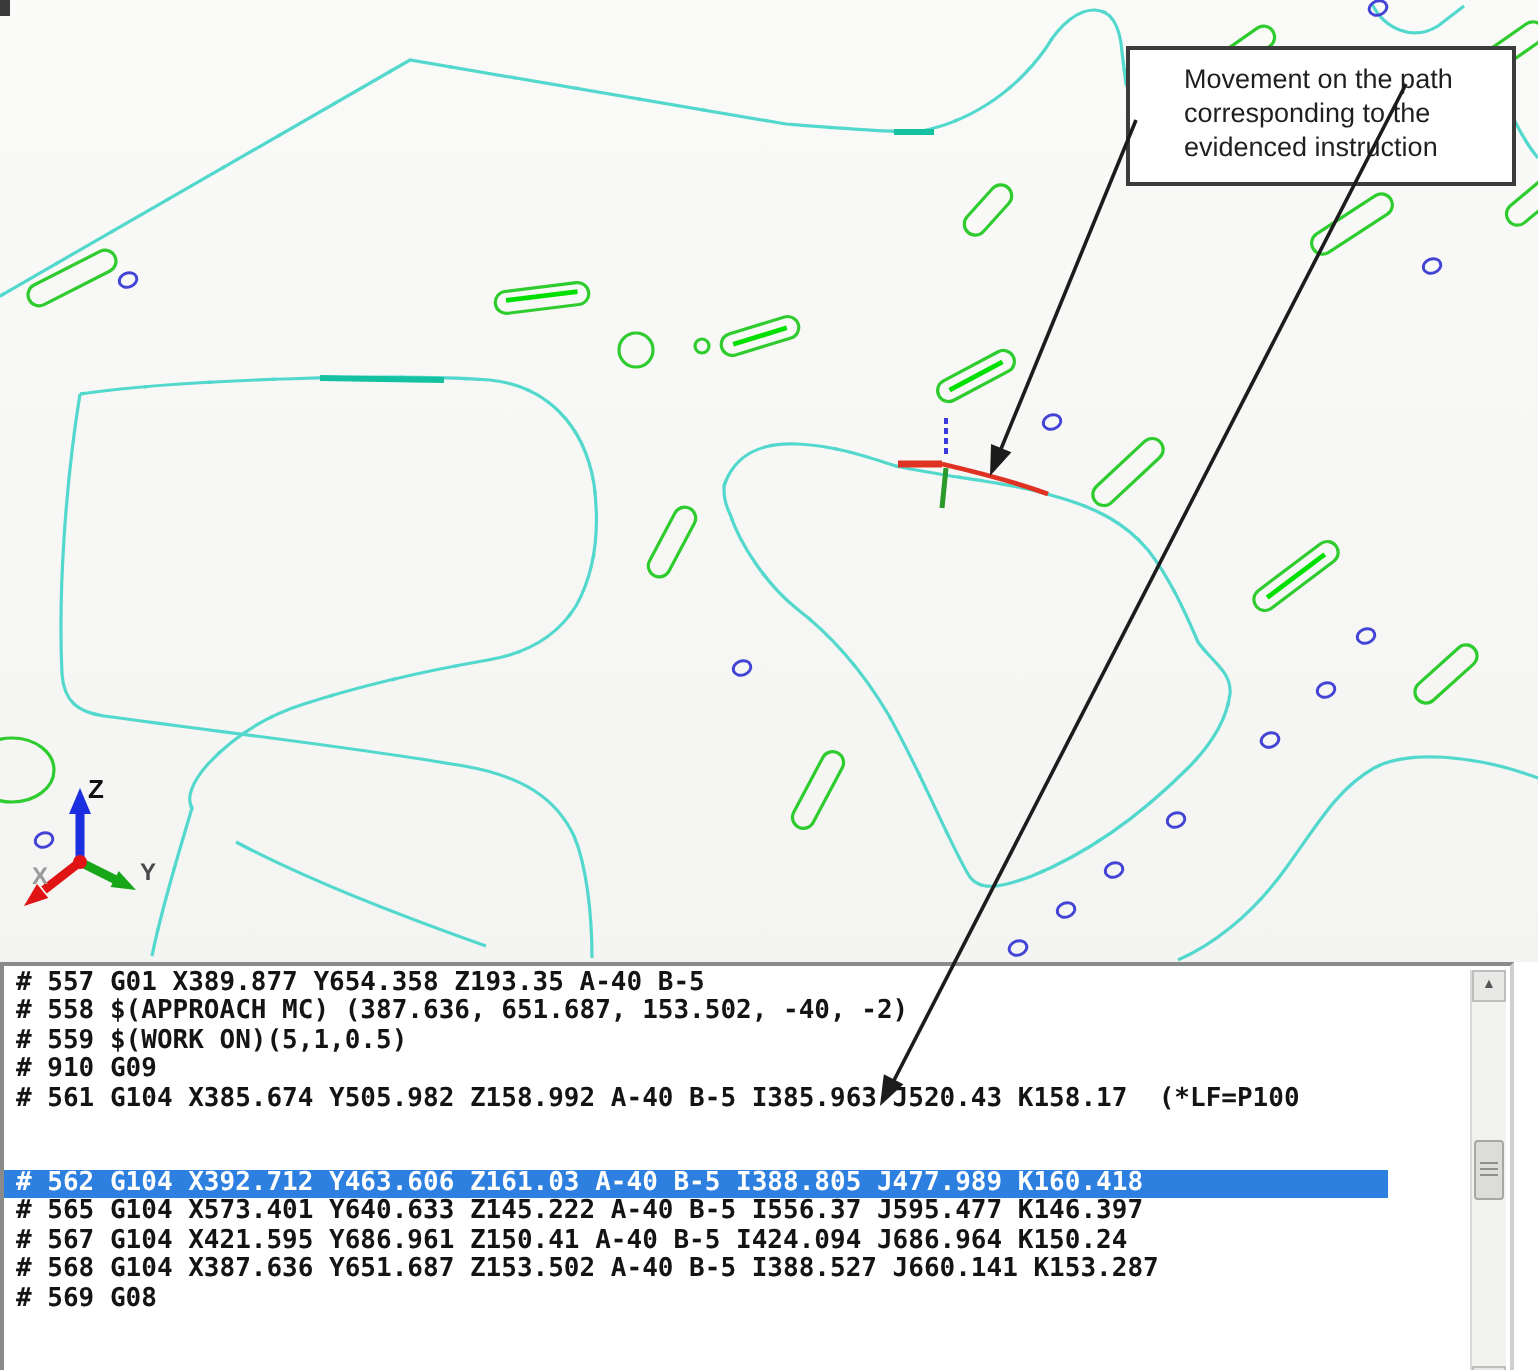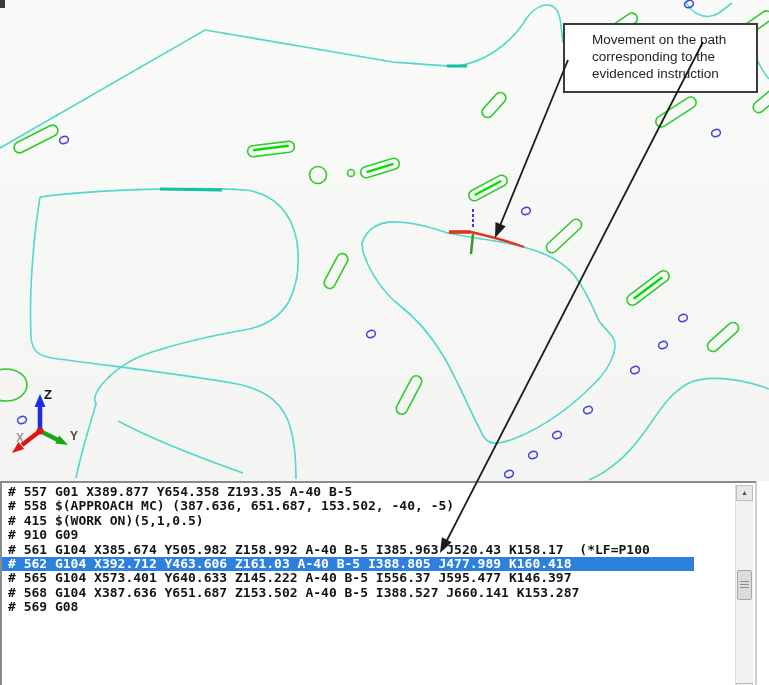--- a/index.html
+++ b/index.html
@@ -21,21 +21,21 @@
   .callout div{font-size:13.5px;line-height:17px;color:#1f1f1f;white-space:nowrap;}
   
   .overlay{position:absolute;left:0;top:0;width:769px;height:685px;z-index:4;pointer-events:none;}
   
   .codepanel{position:absolute;left:0;top:481px;width:757px;height:222px;box-sizing:border-box;
              background:#ffffff;border:2px solid;border-color:#8a8a8a #cfcfcf #cfcfcf #8a8a8a;z-index:2;}
   .rows{position:absolute;left:0;top:0;right:19px;bottom:0;overflow:hidden;padding-top:2px;}
   .crow{height:14.4px;line-height:14.4px;padding-left:6px;white-space:pre;
         font-family:"DejaVu Sans Mono","Liberation Mono",monospace;
         font-size:13px;font-weight:700;color:#141414;}
-  .crow.hl{background:#2e80e0;color:#ffffff;width:686px;padding-left:6px;}
+  .crow.hl{background:#2e80e0;color:#ffffff;width:686px;padding-left:6px;margin-top:28px;}
   
   .sbar{position:absolute;top:2px;right:2px;bottom:2px;width:17px;background:#f1f1ef;
         border-left:1px solid #d8d8d6;}
   .sbtn{position:absolute;left:0;width:17px;height:16px;background:#e8e8e6;border:1px solid #bdbdbb;
         box-sizing:border-box;text-align:center;font-size:7px;line-height:14px;color:#555;}
   .sbtn.up{top:0;}
   .sbtn.down{bottom:0;color:#999;}
   .sthumb{position:absolute;left:1px;top:85px;width:15px;height:30px;background:#dcdcda;
           border:1px solid #a7a7a5;border-radius:2px;box-sizing:border-box;}
   .sthumb .grip{margin:10px auto 0;width:9px;border-top:1px solid #8f8f8d;}
@@ -190,26 +190,27 @@
 
   <div class="callout">
     <div>Movement on the path</div>
     <div>corresponding to the</div>
     <div>evidenced instruction</div>
   </div>
 
   <div class="codepanel">
     <div class="rows">
       <div class="crow"># 557 G01 X389.877 Y654.358 Z193.35 A-40 B-5</div>
-      <div class="crow"># 558 $(APPROACH MC) (387.636, 651.687, 153.502, -40, -5)</div>
-      <div class="crow"># 415 $(WORK ON)(5,1,0.5)</div>
+      <div class="crow"># 558 $(APPROACH MC) (387.636, 651.687, 153.502, -40, -2)</div>
+      <div class="crow"># 559 $(WORK ON)(5,1,0.5)</div>
       <div class="crow"># 910 G09</div>
       <div class="crow"># 561 G104 X385.674 Y505.982 Z158.992 A-40 B-5 I385.963 J520.43 K158.17  (*LF=P100</div>
       <div class="crow hl"># 562 G104 X392.712 Y463.606 Z161.03 A-40 B-5 I388.805 J477.989 K160.418</div>
       <div class="crow"># 565 G104 X573.401 Y640.633 Z145.222 A-40 B-5 I556.37 J595.477 K146.397</div>
+      <div class="crow"># 567 G104 X421.595 Y686.961 Z150.41 A-40 B-5 I424.094 J686.964 K150.24</div>
       <div class="crow"># 568 G104 X387.636 Y651.687 Z153.502 A-40 B-5 I388.527 J660.141 K153.287</div>
       <div class="crow"># 569 G08</div>
     </div>
     <div class="sbar">
       <div class="sbtn up"><span>▲</span></div>
       <div class="sthumb">
         <div class="grip"></div>
           <div class="grip"></div>
           <div class="grip"></div>
       </div>

